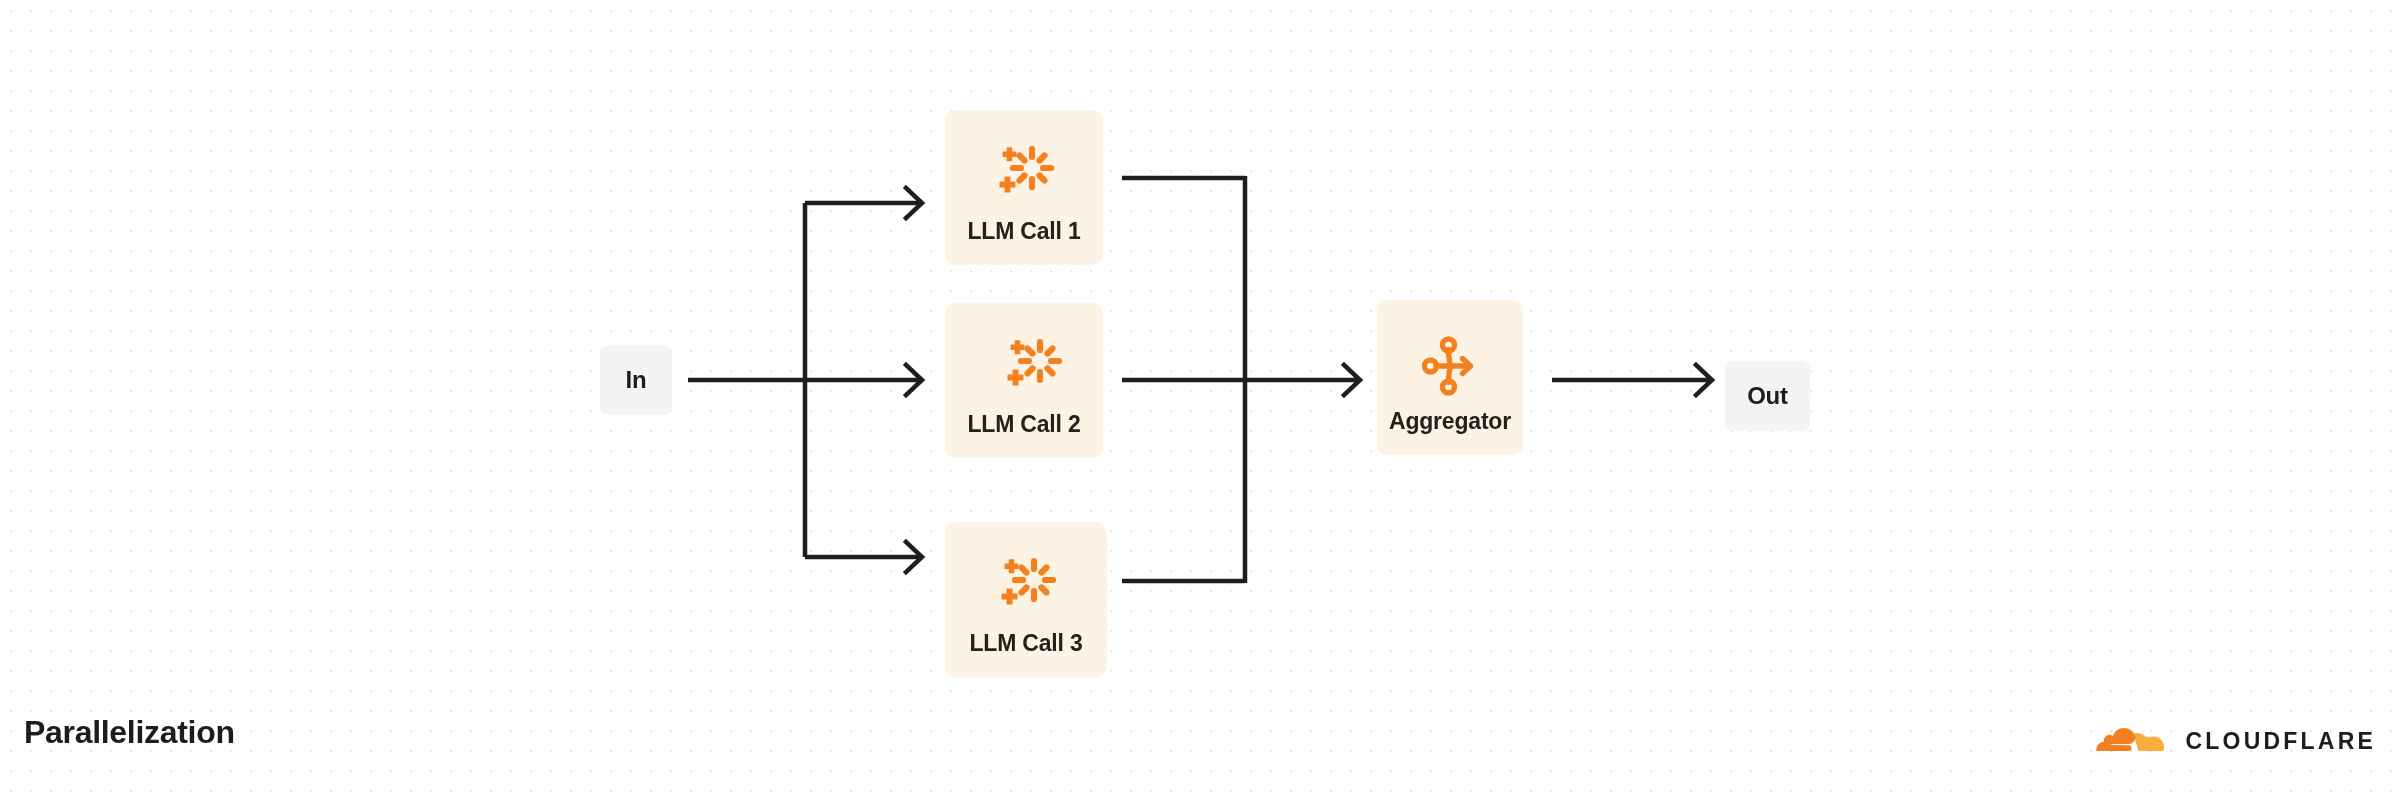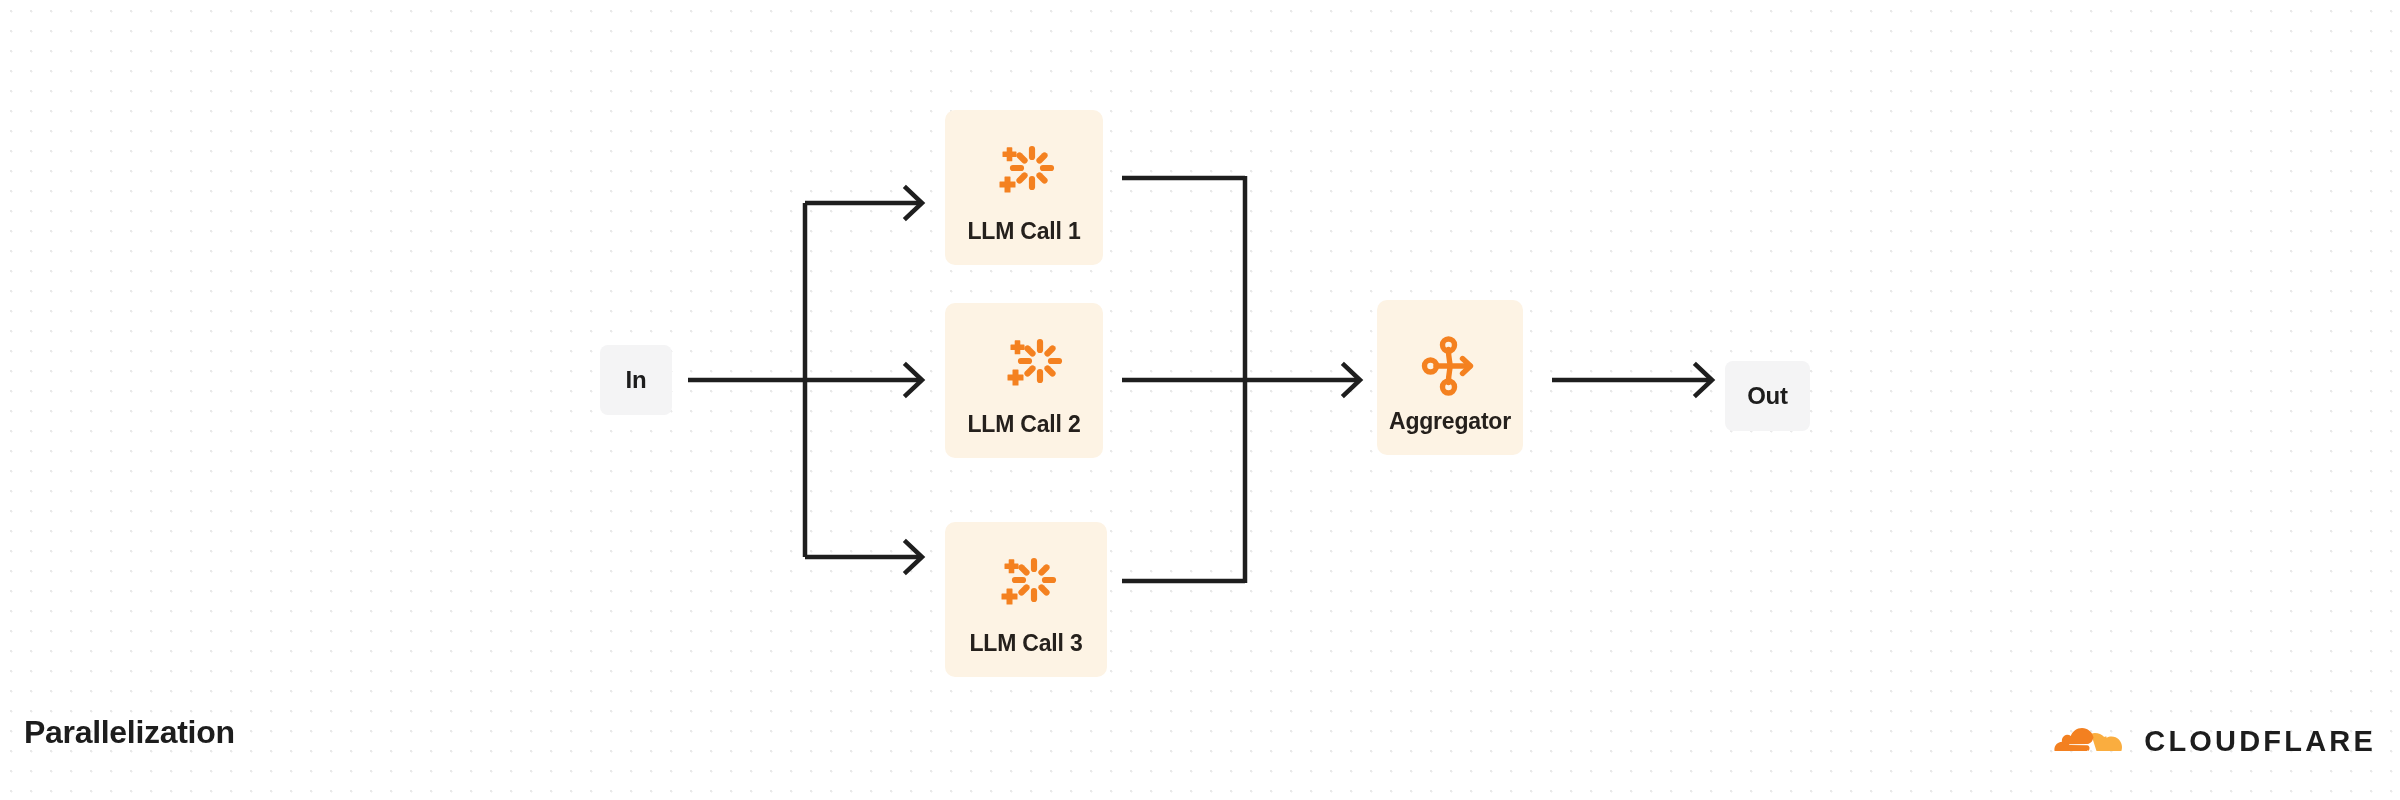--- a/index.html
+++ b/index.html
@@ -100,21 +100,21 @@
   }
   #brand {
     position: absolute;
     right: 24px;
     top: 716px;
     display: flex;
     align-items: center;
     gap: 14px;
   }
   #brand .wordmark {
-    font-size: 29px;
+    font-size: 23px;
     font-weight: 700;
     color: #1d1d1d;
     letter-spacing: 3.2px;
   }
 </style>
 </head>
 <body>
 
 <div id="canvas">
 

